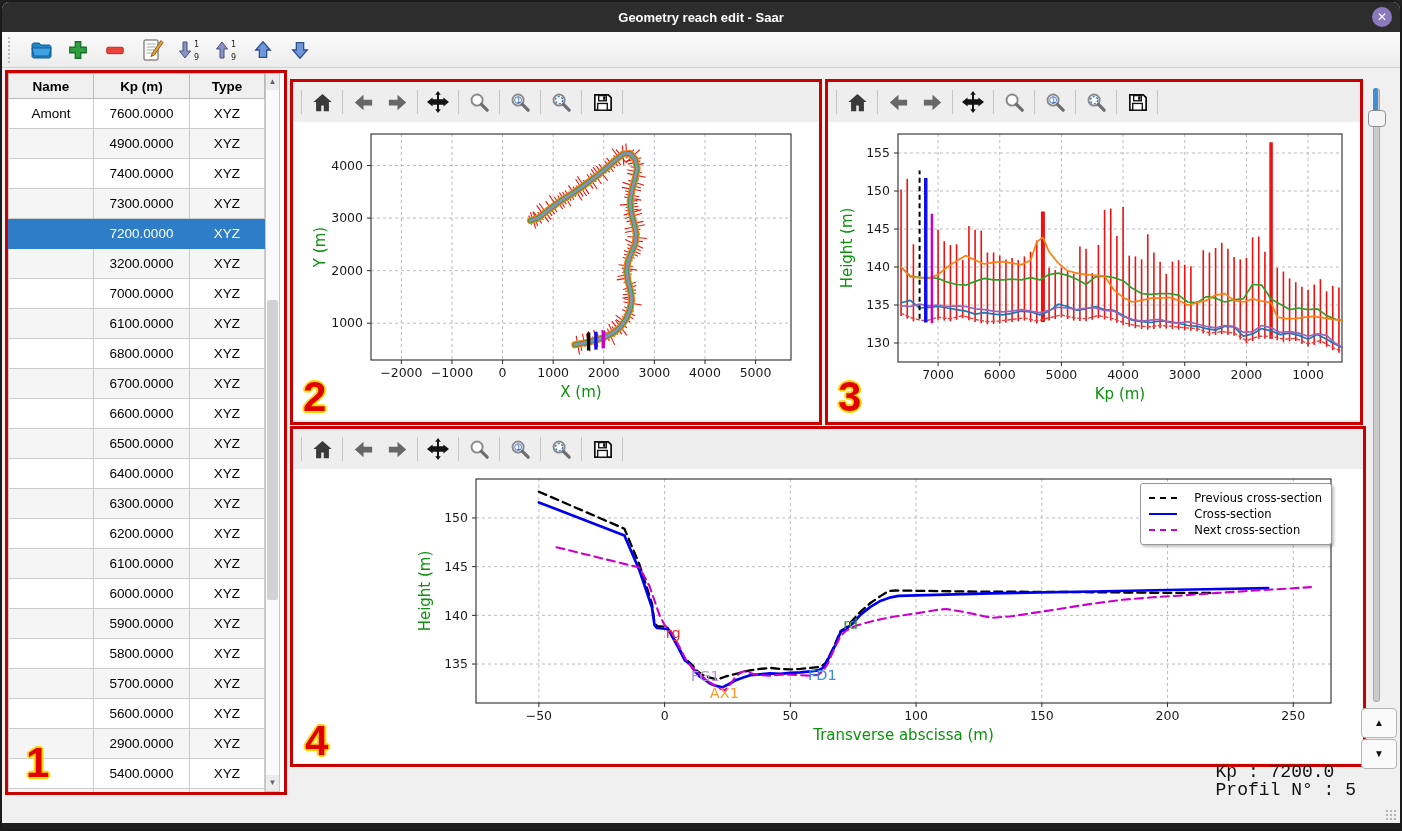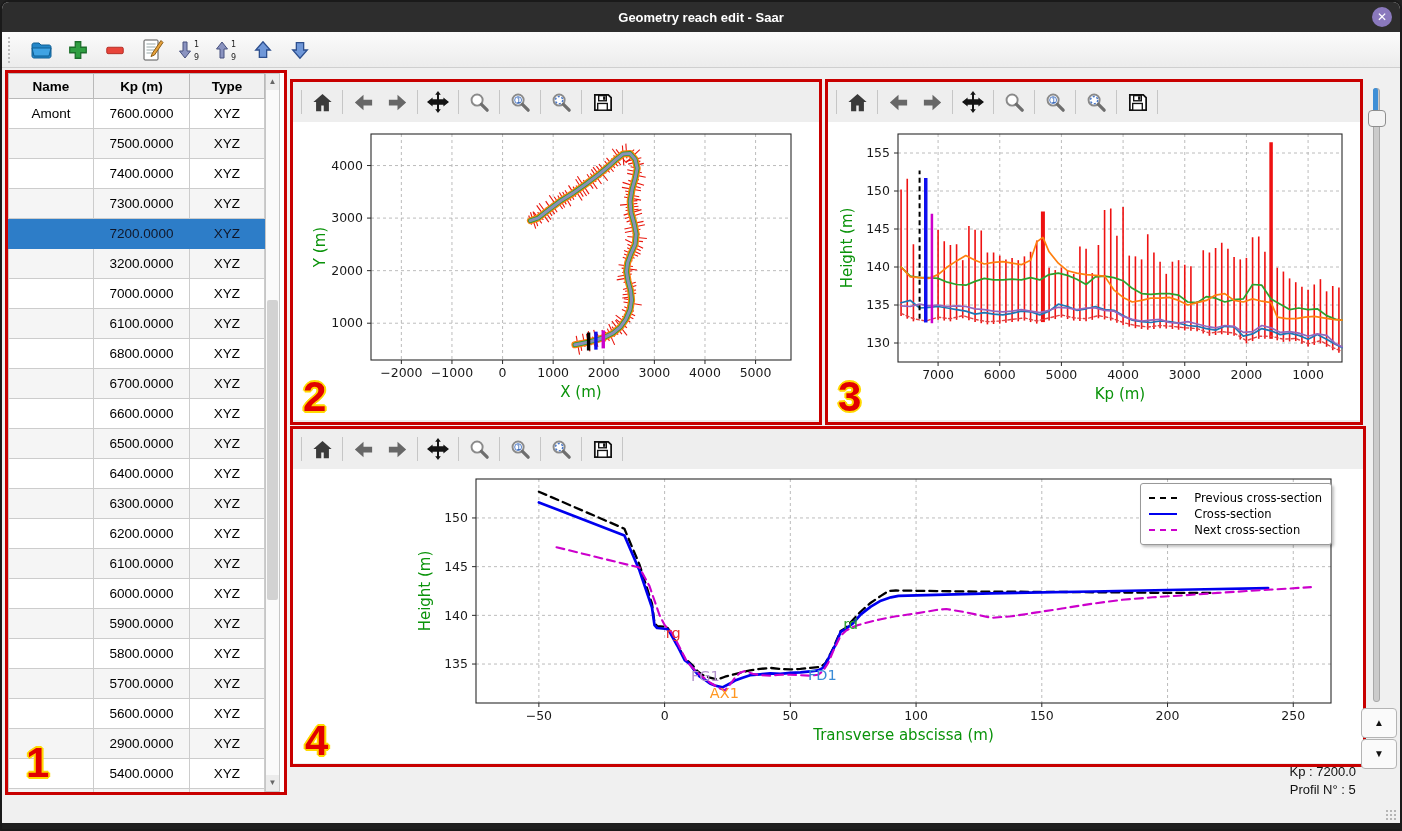--- a/index.html
+++ b/index.html
@@ -22,21 +22,21 @@
   .rpanel{position:absolute;border:3px solid #c80000;background:#ededed;box-sizing:border-box;}
   .panel-num{position:absolute;font-size:42px;font-weight:bold;color:#e10000;z-index:5;line-height:1;
      text-shadow:-2px 0 0 #ffd900,2px 0 0 #ffd900,0 -2px 0 #ffd900,0 2px 0 #ffd900,
                  -1px -1px 0 #ffd900,1px 1px 0 #ffd900,-1px 1px 0 #ffd900,1px -1px 0 #ffd900;}
   
   .tablewrap{position:absolute;inset:0;overflow:hidden;background:#fff;display:flex;}
   table.profiles{border-collapse:collapse;table-layout:fixed;width:256px;font-size:13.5px;}
   table.profiles th{background:#f0f0f0;border:1px solid #b9b9b9;font-weight:bold;height:24px;padding:0;}
   table.profiles td{border:1px solid #cccccc;height:29px;text-align:center;padding:0;background:#fff;}
   table.profiles tr.alt td{background:#f5f5f5;}
-  table.profiles tr.selected td{background:#2d7dc8;color:#0f172a;border-color:#2d7dc8;}
+  table.profiles tr.selected td{background:#2d7dc8;color:#ffffff;border-color:#2d7dc8;}
   .tscroll{width:15px;background:#fafafa;border:1px solid #c6c6c6;position:relative;box-sizing:border-box;}
   .tscroll .arr{position:absolute;left:0;right:0;height:16px;background:#ececec;color:#666;font-size:8px;
                 text-align:center;line-height:16px;cursor:pointer;}
   .tscroll .thumb{position:absolute;left:1px;right:1px;background:#d2d2d2;border-radius:2px;cursor:pointer;}
   
   .mpl-toolbar{height:40px;background:#eeeeee;display:flex;align-items:center;padding-left:8px;gap:6px;}
   .mpl-btn{width:28px;height:28px;display:flex;align-items:center;justify-content:center;cursor:pointer;}
   .sep{width:1px;height:24px;background:#c6c6c6;}
   .plotbox{position:relative;background:#fff;}
   svg.plot{display:block;background:#fff;}
@@ -46,21 +46,21 @@
           font-family:"DejaVu Sans",sans-serif;z-index:4;}
   .legend .row{display:flex;align-items:center;gap:17px;margin:2px 0;white-space:nowrap;}
   .legend .sample{width:28px;height:0;border-top-width:2.5px;border-top-style:solid;}
   
   .vslider-track{position:absolute;width:5px;background:#cbcbcb;border:1px solid #a9a9a9;border-radius:3px;}
   .vslider-fill{position:absolute;width:5px;background:#3f8fd6;border-radius:3px 3px 0 0;}
   .vslider-handle{position:absolute;width:16px;height:15px;background:#f4f4f4;border:1px solid #8e8e8e;
                   border-radius:4px;cursor:pointer;}
   .spin-btn{position:absolute;width:34px;height:28px;background:#fafafa;border:1px solid #b4b4b4;
             border-radius:4px;text-align:center;line-height:28px;font-size:10px;color:#111;cursor:pointer;}
-  .status-text{position:absolute;text-align:center;font-size:13px;color:#111;line-height:18px;}
+  .status-text{position:absolute;text-align:left;font-size:18px;color:#111;line-height:18px;font-family:Liberation Mono, monospace;}
   .bottom-edge{position:absolute;left:0;right:0;bottom:0;height:6px;background:#1f1f1f;}
   .resize-grip{position:absolute;right:3px;bottom:8px;width:12px;height:12px;
      background:radial-gradient(circle at 2px 2px,#b5b5b5 1px,transparent 1.5px) 0 0/4px 4px;}
 </style>
 </head>
 <body>
 
 <div class="window">
   <div class="titlebar">
     <span class="title">Geometry reach edit - Saar</span>
@@ -135,21 +135,21 @@
           </tr>
         </thead>
         <tbody id="table-body">
             <tr>
               <td>Amont</td>
               <td>7600.0000</td>
               <td>XYZ</td>
             </tr>
             <tr class="alt">
               <td></td>
-              <td>7500.0000</td>
+              <td>4900.0000</td>
               <td>XYZ</td>
             </tr>
             <tr>
               <td></td>
               <td>7400.0000</td>
               <td>XYZ</td>
             </tr>
             <tr class="alt">
               <td></td>
               <td>7300.0000</td>

